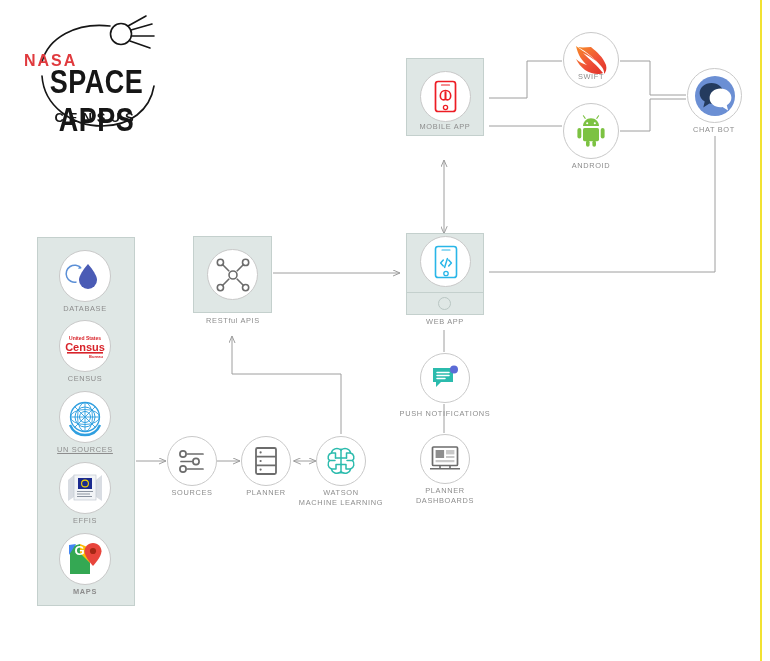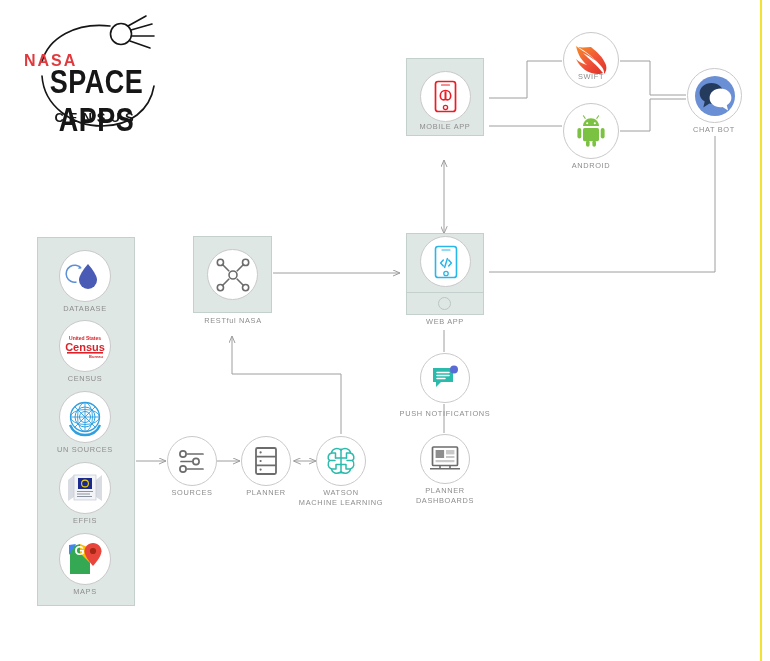--- a/index.html
+++ b/index.html
@@ -156,21 +156,21 @@
         <circle cx="21" cy="21" r="5.5" fill="none" stroke="#2f9fe0" stroke-width="1"></circle>
         <g stroke="#2f9fe0" stroke-width="0.9">
           <path d="M21 6.5 L21 35.5 M6.5 21 L35.5 21"></path>
           <path d="M10.7 10.7 L31.3 31.3 M31.3 10.7 L10.7 31.3"></path>
           <ellipse cx="21" cy="21" rx="7.5" ry="14.5" fill="none"></ellipse>
           <ellipse cx="21" cy="21" rx="14.5" ry="7.5" fill="none"></ellipse>
         </g>
         <path d="M6 29 C9 36 14 39 21 39 C28 39 33 36 36 29" fill="none" stroke="#2f9fe0" stroke-width="2.4"></path>
       </svg>
     </div>
-    <div class="cap" style="left:-14px;top:54px;width:80px;">UN SOURCES</div>
+    <div class="cap" style="left:-14px;top:54px;width:80px;text-decoration:underline;">UN SOURCES</div>
   </div>
 
   <div class="node" style="left:59px;top:462px;">
     <div class="disc" style="left:0;top:0;width:52px;height:52px;">
       <svg width="40" height="34" viewBox="0 0 40 34">
         <path d="M3 9 L9 4 L9 26 L3 30 Z" fill="#d9dde3"></path>
         <path d="M31 9 L37 4 L37 30 L31 26 Z" fill="#d9dde3"></path>
         <rect x="9" y="4" width="22" height="25" fill="#f2f4f7" stroke="#c2c8d0" stroke-width="0.7"></rect>
         <rect x="13" y="7" width="14" height="11" fill="#1b2a8f"></rect>
         <circle cx="20" cy="12.5" r="3.4" fill="none" stroke="#f5d700" stroke-width="1.1"></circle>
@@ -188,21 +188,21 @@
         <path d="M4 6 L14 3 L14 27 L4 31 Z" fill="#34a853"></path>
         <path d="M14 3 L24 7 L24 31 L14 27 Z" fill="#fbbc04"></path>
         <path d="M4 31 L14 27 L24 31 L24 33 L4 33 Z" fill="#4285f4"></path>
         <path d="M4 22 L14 12 L24 22 L24 33 L4 33 Z" fill="#34a853"></path>
         <path d="M3 4 L10 3 L3 14 Z" fill="#4285f4"></path>
         <text x="8.5" y="14" font-size="13" font-weight="bold" fill="#ffffff" font-family="Liberation Sans, sans-serif">G</text>
         <path d="M27 2 C32 2 35.5 6 35.5 10.3 C35.5 16 27 25 27 25 C27 25 18.5 16 18.5 10.3 C18.5 6 22 2 27 2 Z" fill="#e8453c"></path>
         <circle cx="27" cy="10" r="3.1" fill="#a52714"></circle>
       </svg>
     </div>
-    <div class="cap" style="left:-14px;top:54px;width:80px;">MAPS</div>
+    <div class="cap" style="left:-14px;top:54px;width:80px;font-weight:bold;">MAPS</div>
   </div>
 
   <div class="node" style="left:167px;top:436px;">
     <div class="disc" style="left:0;top:0;width:50px;height:50px;">
       <svg width="30" height="28" viewBox="0 0 30 28">
         <g stroke="#6c6c6c" stroke-width="1.7" fill="none" stroke-linecap="round">
           <circle cx="6" cy="7" r="3.1"></circle>
           <path d="M10.5 7 L26 7"></path>
           <circle cx="19" cy="14.5" r="3.1"></circle>
           <path d="M4 14.5 L15 14.5"></path>
@@ -251,21 +251,21 @@
         <g fill="none" stroke="#6c6c6c" stroke-width="1.6">
           <path d="M13.2 13.2 L6 6 M20.8 13.2 L28 6 M13.2 20.8 L6 28 M20.8 20.8 L28 28"></path>
           <circle cx="17" cy="17" r="4"></circle>
           <circle cx="4.4" cy="4.4" r="3.1"></circle>
           <circle cx="29.6" cy="4.4" r="3.1"></circle>
           <circle cx="4.4" cy="29.6" r="3.1"></circle>
           <circle cx="29.6" cy="29.6" r="3.1"></circle>
         </g>
       </svg>
     </div>
-    <div class="cap" style="left:-10px;top:80px;width:100px;">RESTful NASA</div>
+    <div class="cap" style="left:-10px;top:80px;width:100px;">RESTful APIS</div>
   </div>
 
   <div class="node" style="left:406px;top:233px;">
     <div class="frame" style="left:0;top:0;width:78px;height:82px;">
       <div class="inner-line" style="top:58px;"></div>
     </div>
     <div class="disc" style="left:14px;top:3px;width:51px;height:51px;">
       <svg width="24" height="34" viewBox="0 0 24 34">
         <rect x="1.5" y="1.5" width="21" height="31" rx="2.6" fill="none" stroke="#29b6e8" stroke-width="1.6"></rect>
         <path d="M8 5 L16 5" stroke="#29b6e8" stroke-width="1.2" stroke-linecap="round"></path>

